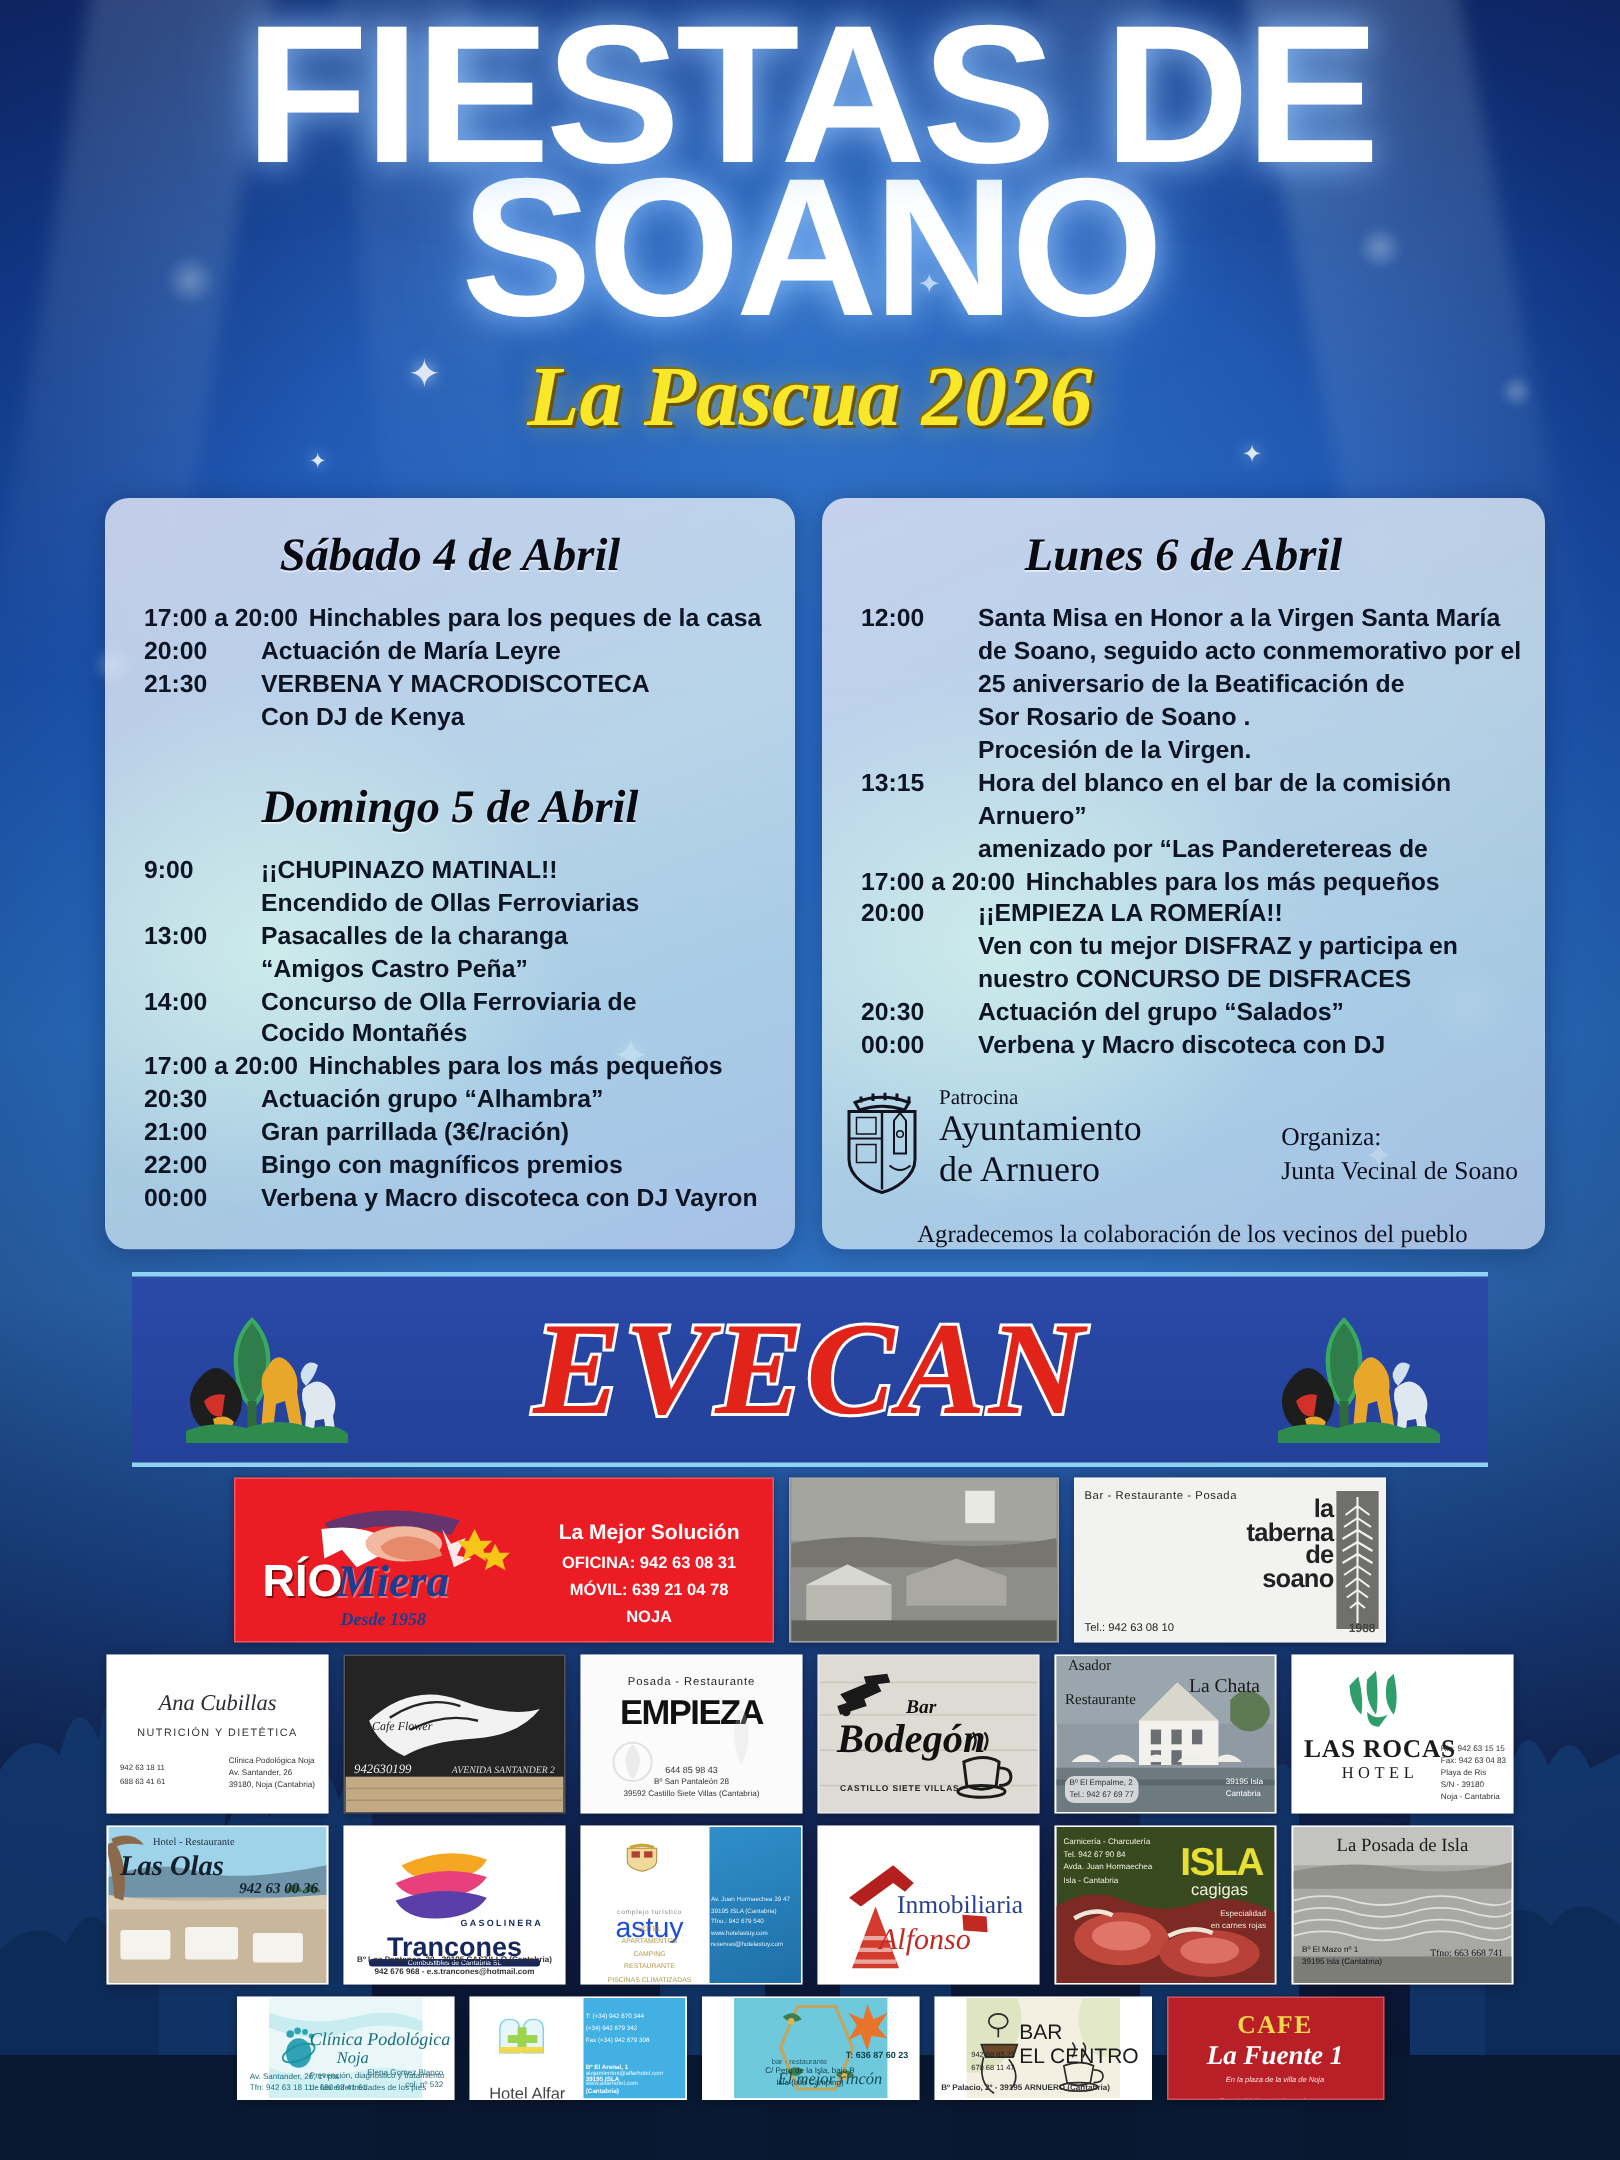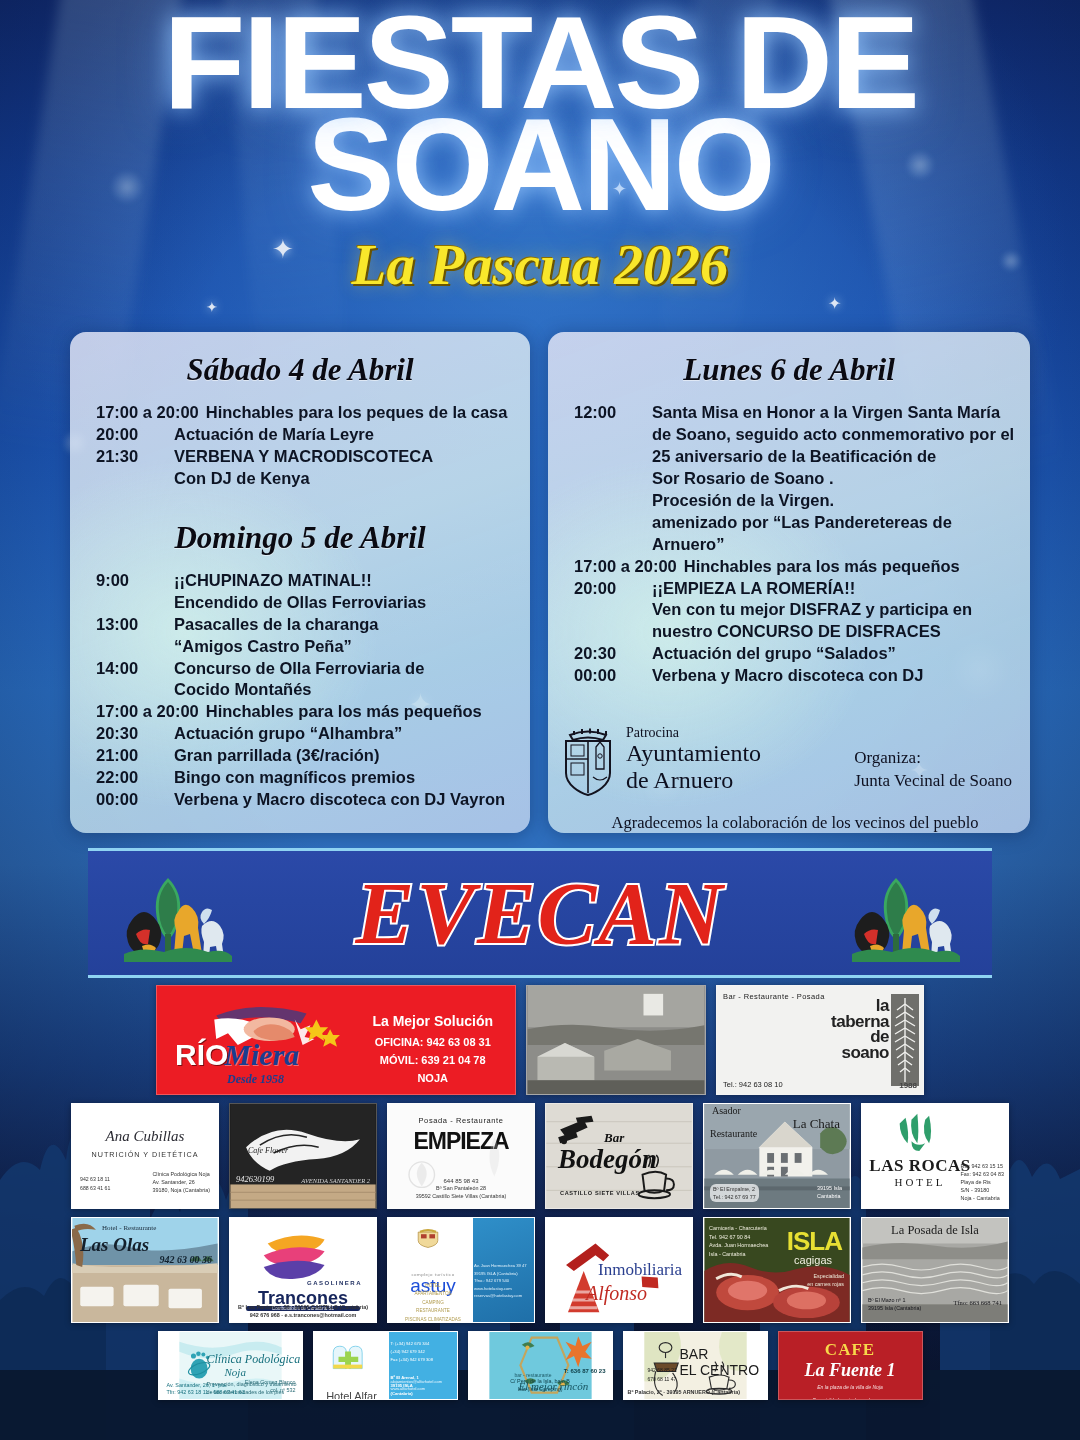--- a/index.html
+++ b/index.html
@@ -277,26 +277,30 @@
           </div>
           <div class="row">
             <div class="time"></div>
             <div class="desc">Sor Rosario de Soano .</div>
           </div>
           <div class="row">
             <div class="time"></div>
             <div class="desc">Procesión de la Virgen.</div>
           </div>
           <div class="row">
+            <div class="time">13:15</div>
+            <div class="desc">Hora del blanco en el bar de la comisión</div>
+          </div>
+          <div class="row">
+            <div class="time"></div>
+            <div class="desc">Arnuero”</div>
+          </div>
+          <div class="row">
             <div class="time"></div>
             <div class="desc">amenizado por “Las Panderetereas de</div>
-          </div>
-          <div class="row">
-            <div class="time"></div>
-            <div class="desc">Arnuero”</div>
           </div>
           <div class="row wide">
             <div class="time">17:00 a 20:00</div>
             <div class="desc">Hinchables para los más pequeños</div>
           </div>
           <div class="row">
             <div class="time">20:00</div>
             <div class="desc">¡¡EMPIEZA LA ROMERÍA!!</div>
           </div>
           <div class="row">

